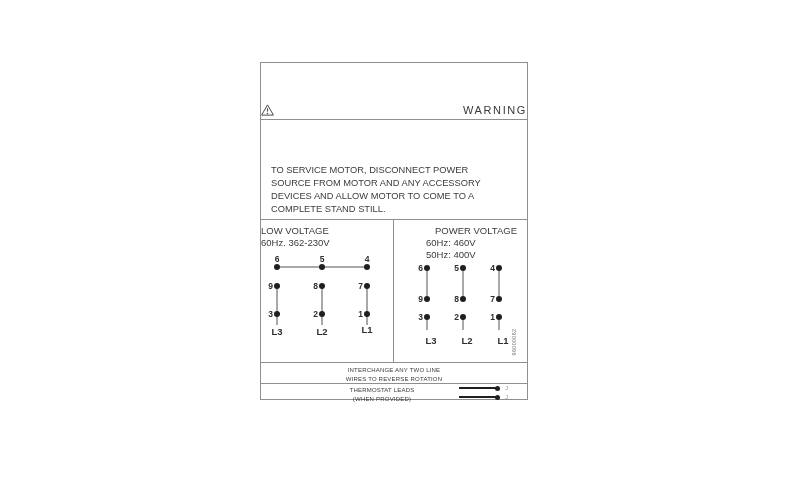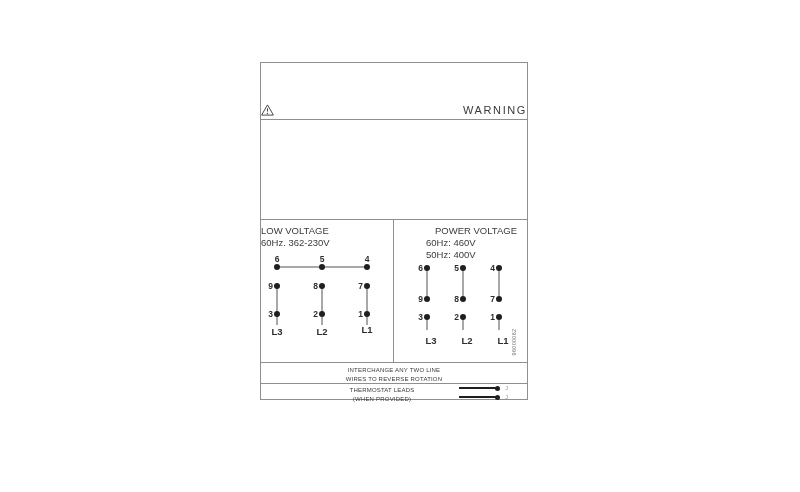--- a/index.html
+++ b/index.html
@@ -50,20 +50,24 @@
 
     <div class="hdr">
       <svg width="13" height="12" viewBox="0 0 13 12">
         <path d="M6.5 0.9 L12.4 11.1 L0.6 11.1 Z" fill="none" stroke="#4a4a4a" stroke-width="1" stroke-linejoin="round"></path>
         <line x1="6.5" y1="4.3" x2="6.5" y2="7.6" stroke="#4a4a4a" stroke-width="1.1"></line>
         <circle cx="6.5" cy="9.4" r="0.75" fill="#4a4a4a"></circle>
       </svg>
       <span class="hdr-title">WARNING</span>
     </div>
 
+    <div class="para" style="top:101px;">TO SERVICE MOTOR, DISCONNECT POWER
+SOURCE FROM MOTOR AND ANY ACCESSORY
+DEVICES AND ALLOW MOTOR TO COME TO A
+COMPLETE STAND STILL.</div>
 
     <div class="hline-sect" style="top:156px;"></div>
     <div class="vdivider"></div>
 
     <div class="vtitle center132" style="top:162px;">LOW VOLTAGE</div>
     <div class="vtitle center132" style="top:174px;">60Hz. 362-230V</div>
 
     <span class="num ctr" style="left:10px;top:191px;">6</span>
     <span class="num ctr" style="left:55px;top:191px;">5</span>
     <span class="num ctr" style="left:100px;top:191px;">4</span>

